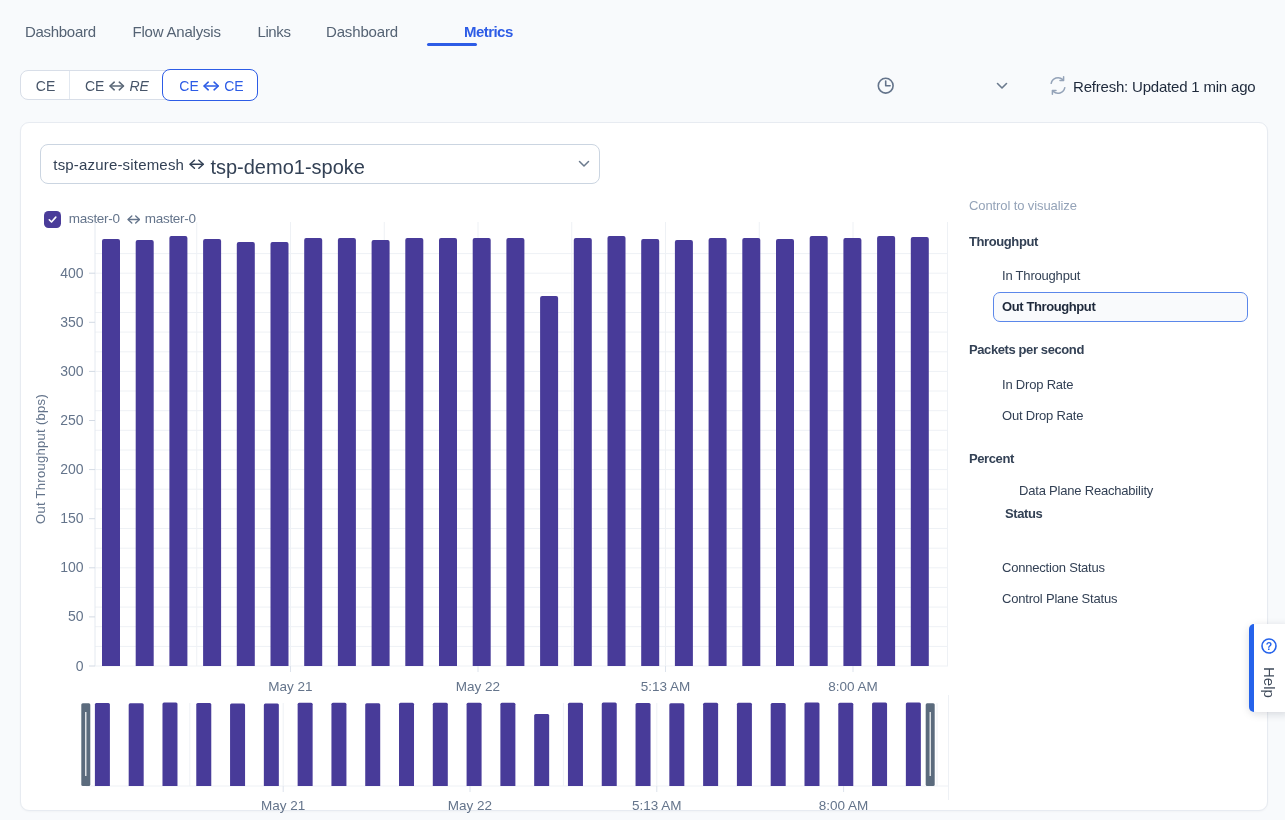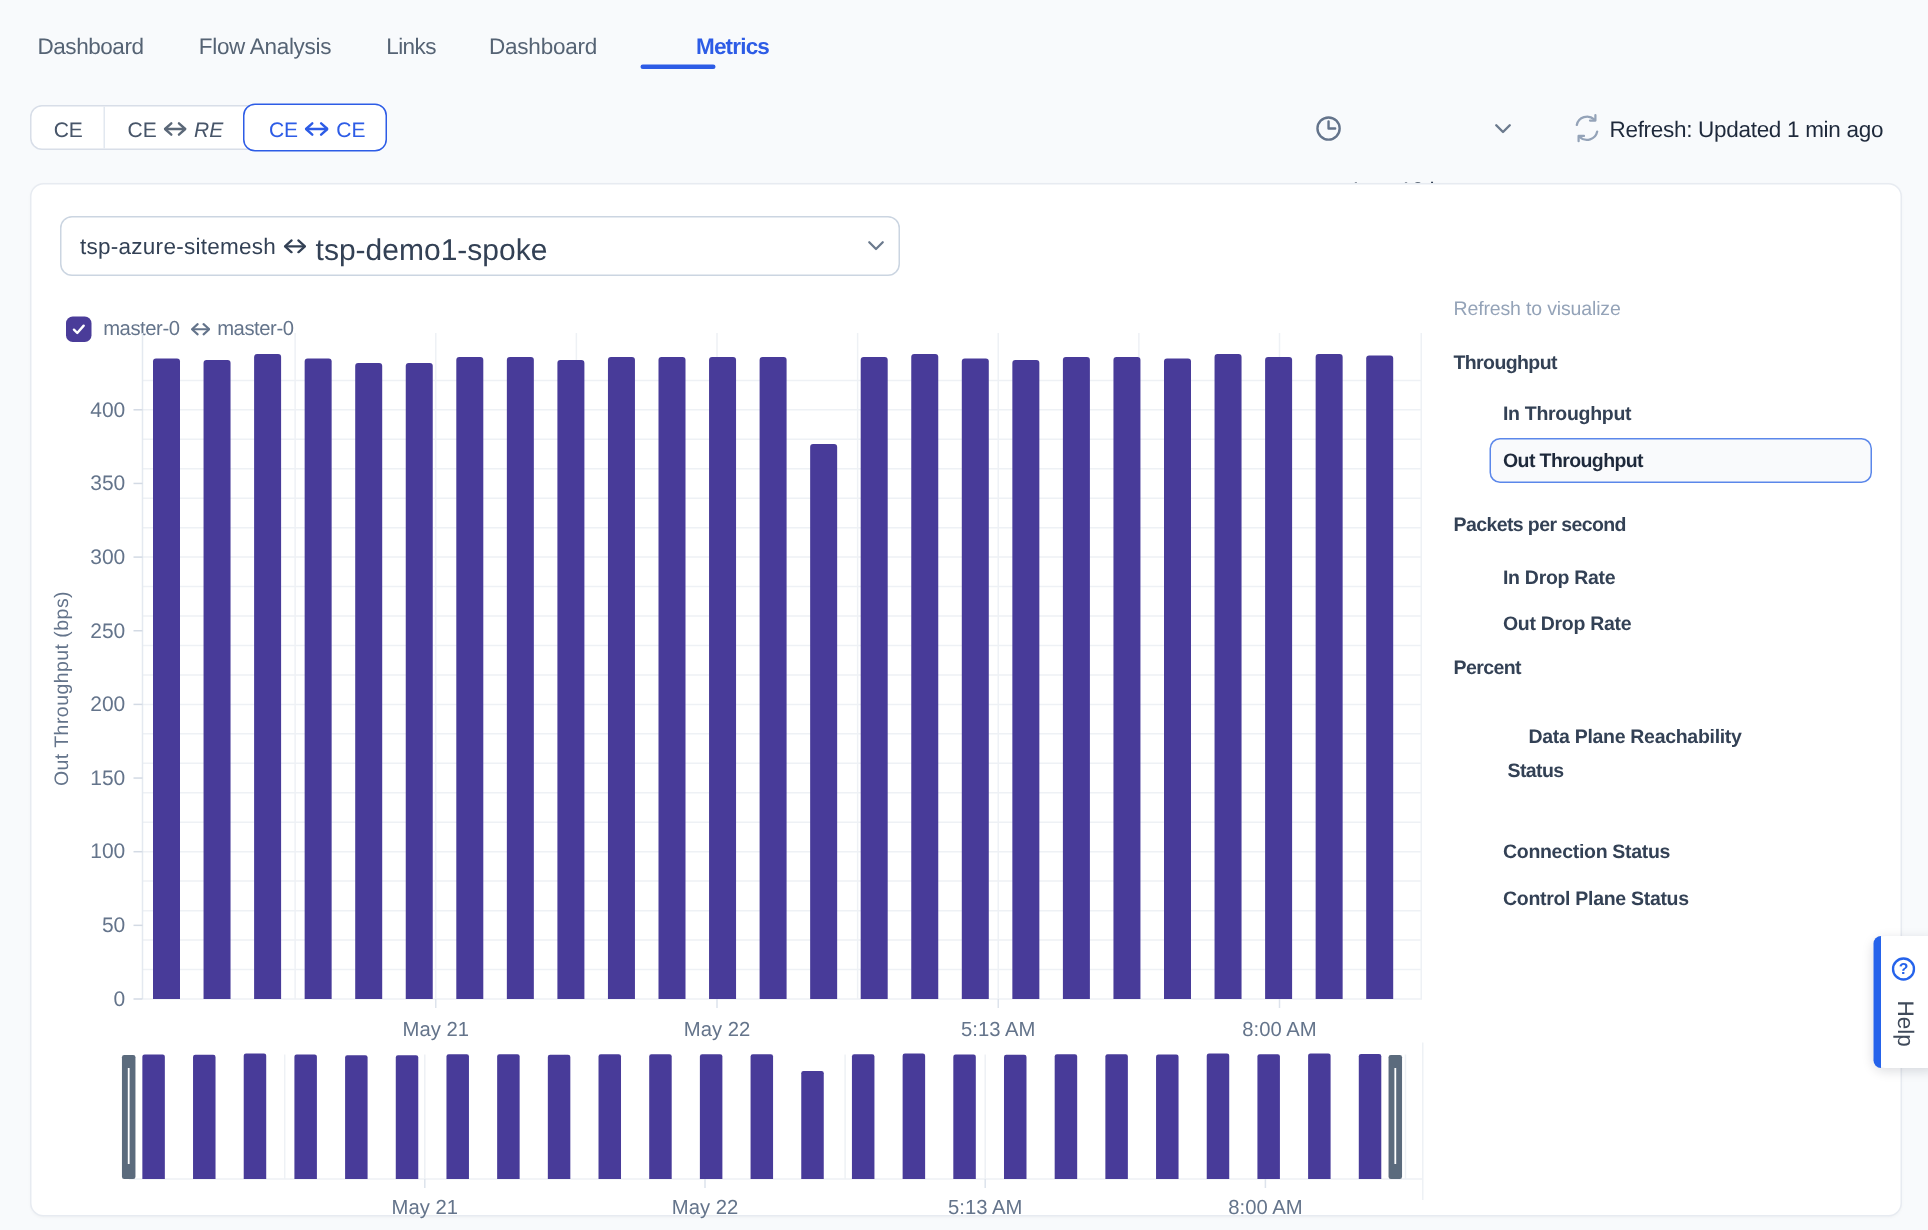--- a/index.html
+++ b/index.html
@@ -1,21 +1,21 @@
 <!DOCTYPE html>
 <html><head>
 <meta charset="utf-8">
 <style>
   * { margin:0; padding:0; box-sizing:border-box; }
   html,body { width:1285px; height:820px; overflow:hidden; background:#f8fafc;
     font-family:"Liberation Sans", sans-serif; -webkit-font-smoothing:antialiased; }
   .abs { position:absolute; }
   .sbm { font-size:13px; letter-spacing:-0.1px; line-height:15px; color:#94a3b8; }
   .sbh { font-size:13px; letter-spacing:-0.4px; line-height:15px; font-weight:bold; color:#334155; }
-  .sbi { font-size:13px; letter-spacing:-0.2px; line-height:15px; color:#334155;font-weight:bold; }
+  .sbi { font-size:13px; letter-spacing:-0.2px; line-height:15px; color:#334155; }
 </style>
 </head>
 <body>
 
 <div class="abs" style="left:25px;top:23px;font-size:15px;letter-spacing:-0.3px;color:#556374;">Dashboard</div>
 <div class="abs" style="left:132.5px;top:23px;font-size:15px;letter-spacing:-0.2px;color:#556374;">Flow Analysis</div>
 <div class="abs" style="left:257.5px;top:23px;font-size:15px;letter-spacing:-0.4px;color:#556374;">Links</div>
 <div class="abs" style="left:326px;top:23px;font-size:15px;letter-spacing:-0.15px;color:#556374;">Dashboard</div>
 <div class="abs" style="left:427px;top:23px;font-size:15px;letter-spacing:-0.55px;color:#2d5ce6;font-weight:bold;margin-left:37px;">Metrics</div>
 <div class="abs" style="left:427px;top:43px;width:50px;height:3px;background:#2d5ce6;border-radius:2px;"></div>
@@ -219,29 +219,29 @@
 <text x="283.2" y="809.5" font-size="13.5" fill="#64748b" text-anchor="middle">May 21</text>
 <text x="470" y="809.5" font-size="13.5" fill="#64748b" text-anchor="middle">May 22</text>
 <text x="656.8" y="809.5" font-size="13.5" fill="#64748b" text-anchor="middle">5:13 AM</text>
 <text x="843.6" y="809.5" font-size="13.5" fill="#64748b" text-anchor="middle">8:00 AM</text>
 <rect x="81.3" y="703.3" width="9" height="82.7" rx="1.5" fill="#5b6b7d"></rect>
 <line x1="85.8" y1="712" x2="85.8" y2="776" stroke="#ffffff" stroke-width="1.2"></line>
 <rect x="925.7" y="703.3" width="9" height="82.7" rx="1.5" fill="#5b6b7d"></rect>
 <line x1="930.2" y1="712" x2="930.2" y2="776" stroke="#ffffff" stroke-width="1.2"></line>
 </svg>
 
-<div class="abs sbm" style="left:969px;top:198px;">Refresh to visualize</div>
+<div class="abs sbm" style="left:969px;top:198px;">Control to visualize</div>
 <div class="abs sbh" style="left:969px;top:234.2px;">Throughput</div>
 <div class="abs sbi" style="left:1002px;top:267.7px;">In Throughput</div>
 <div class="abs" style="left:993px;top:291.5px;width:254.5px;height:30.5px;background:#f9fafc;border:1.4px solid #5b87ea;border-radius:7px;"></div>
 <div class="abs sbh" style="left:1002px;top:299.3px;color:#1e293b;">Out Throughput</div>
 <div class="abs sbh" style="left:969px;top:342.4px;">Packets per second</div>
 <div class="abs sbi" style="left:1002px;top:376.5px;">In Drop Rate</div>
 <div class="abs sbi" style="left:1002px;top:407.5px;">Out Drop Rate</div>
-<div class="abs sbh" style="left:969px;top:437px;">Percent</div>
+<div class="abs sbh" style="left:969px;top:451px;">Percent</div>
 <div class="abs sbi" style="left:1002px;top:483.3px;margin-left:17px;">Data Plane Reachability</div>
 <div class="abs sbh" style="left:969px;top:506px;margin-left:36px;">Status</div>
 <div class="abs sbi" style="left:1002px;top:559.9px;">Connection Status</div>
 <div class="abs sbi" style="left:1002px;top:591.2px;">Control Plane Status</div>
 
 <div class="abs" style="left:1249px;top:623.8px;width:40px;height:88px;background:#fff;border-radius:8px 0 0 8px;box-shadow:0 2px 8px rgba(15,23,42,0.15);"></div>
 <div class="abs" style="left:1249px;top:623.8px;width:4.5px;height:88px;background:#2563eb;border-radius:8px 0 0 8px;"></div>
 <svg class="abs" style="left:1261px;top:638px" width="16" height="16" viewBox="0 0 16 16">
   <circle cx="8" cy="8" r="7" fill="none" stroke="#2563eb" stroke-width="1.6"></circle>
   <text x="8" y="11.6" font-size="10.5" font-weight="bold" fill="#2563eb" text-anchor="middle" font-family="Liberation Sans">?</text>

